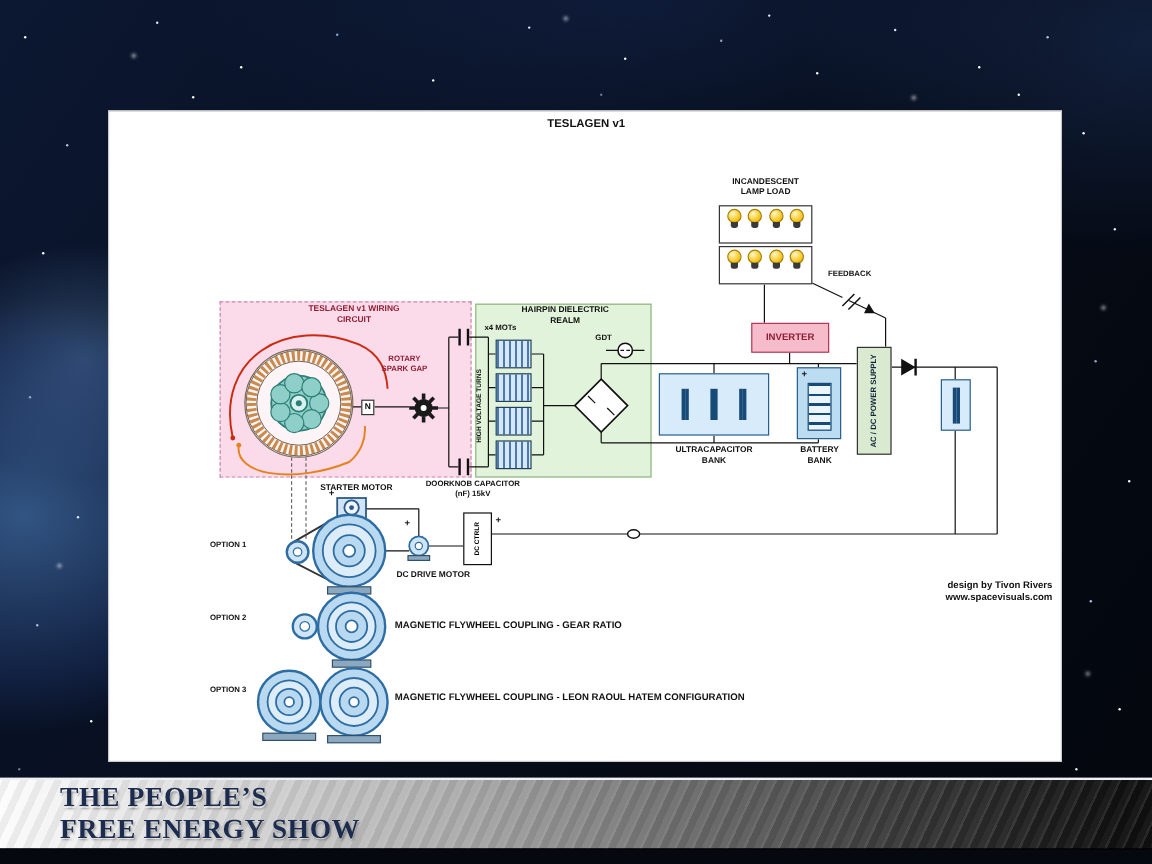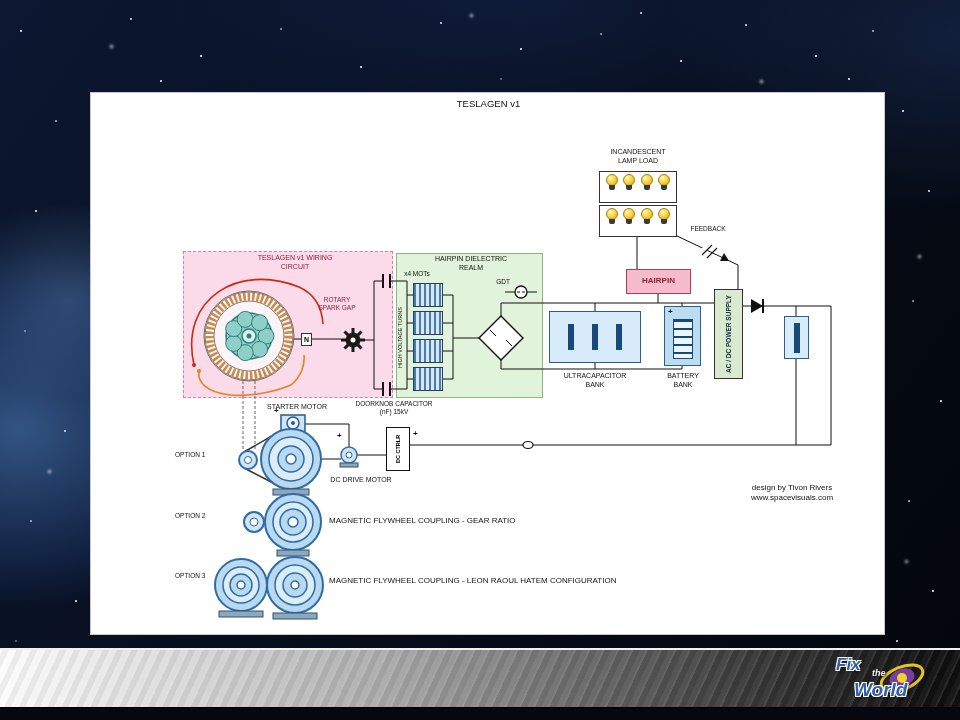--- a/index.html
+++ b/index.html
@@ -19,21 +19,21 @@
  932px 590px #fff,896px 640px #dfe8ff,160px 80px #fff,500px 78px #66788f,640px 12px #dfe8ff,848px 78px #fff}
 .stars2{position:absolute;top:0;left:0;width:3px;height:3px;border-radius:50%;background:transparent;box-shadow:
  110px 45px 3px #fff,470px 14px 3px #eef4ff,760px 80px 3px #fff,918px 255px 3px #eef4ff,48px 470px 3px #fff,905px 560px 3px #dfe8ff}
 .title{position:absolute;top:30px;left:0;width:100%;text-align:center;font-size:40px;font-weight:900;letter-spacing:1px;
  color:#4d78c2;-webkit-text-stroke:1.3px #e7eefb;text-shadow:3px 4px 3px rgba(5,10,25,.75);z-index:2}
 .panel{position:absolute;left:90px;top:92px;width:795px;height:543px;background:#fff;border:1px solid #c9c9c9;z-index:2}
 .region{position:absolute;z-index:1}
 .pink-box{left:92px;top:158px;width:210px;height:147px;background:#fbdbe9;border:1px dashed #c987ad}
 .green-box{left:305px;top:160px;width:147px;height:145px;background:#e1f3da;border:1px solid #8fb57e}
 svg.wires{position:absolute;left:0;top:0;z-index:2}
-.lbl{position:absolute;font-weight:normal;font-size:7px;line-height:1.25;color:#111;text-align:center;white-space:pre-line;z-index:3}
+.lbl{position:absolute;font-weight:bold;font-size:7px;line-height:1.25;color:#111;text-align:center;white-space:pre-line;z-index:3}
 .comp{position:absolute;z-index:3}
 .vtext{writing-mode:vertical-rl;transform:rotate(180deg);display:flex;align-items:center;justify-content:center}
 .inverter{left:535px;top:176px;width:65px;height:25px;background:#f6bccb;border:1.5px solid #b23a56;color:#8f1d33;
  font-weight:bold;font-size:8px;line-height:22px;text-align:center}
 .ultracap{left:458px;top:218px;width:92px;height:52px;background:#d7ebfa;border:1.5px solid #2c5f8a;display:flex;align-items:center;justify-content:space-evenly}
 .cap-pair{width:4px;height:26px;border-left:3px solid #184a78;border-right:3px solid #184a78}
 .battery{left:573px;top:213px;width:37px;height:60px;background:#bcdcf2;border:1.5px solid #2c5f8a}
 .bat-core{position:absolute;left:8px;top:12px;width:20px;height:40px;border:1px solid #184a78;background:repeating-linear-gradient(180deg,#184a78 0 2px,#eaf5fd 2px 8px)}
 .psu{left:623px;top:196px;width:29px;height:90px;background:#d9ead1;border:1px solid #333}
 .rcap{left:693px;top:223px;width:25px;height:43px;background:#d7ebfa;border:1.5px solid #2c5f8a;display:flex;align-items:center;justify-content:center}
@@ -199,21 +199,21 @@
           <span class="bulb"></span>
           <span class="bulb-base"></span>
         </span>
       <span class="bulb-unit">
           <span class="bulb"></span>
           <span class="bulb-base"></span>
         </span>
     </div>
 
     <div class="lbl" style="left:592px;top:132px;width:50px;font-size:6.5px">FEEDBACK</div>
-    <div class="comp inverter">HAIRPIN</div>
+    <div class="comp inverter">INVERTER</div>
 
     <div class="lbl redtxt" style="left:148px;top:161px;width:112px">TESLAGEN v1 WIRING
 CIRCUIT</div>
     <div class="lbl redtxt" style="left:214px;top:203px;width:64px;font-size:6.5px">ROTARY
 SPARK GAP</div>
     <div class="comp nbox">N</div>
     <div class="lbl" style="left:256px;top:307px;width:94px;font-size:6.5px">DOORKNOB CAPACITOR
 (nF) 15kV</div>
 
     <div class="lbl" style="left:330px;top:162px;width:100px">HAIRPIN DIELECTRIC
@@ -254,37 +254,31 @@
 
     <div class="lbl" style="left:168px;top:310px;width:76px">STARTER MOTOR</div>
     <div class="lbl" style="left:232px;top:383px;width:76px">DC DRIVE MOTOR</div>
 
     <div class="lbl" style="left:84px;top:358px;width:44px;font-size:6.5px;text-align:left">OPTION 1</div>
     <div class="lbl" style="left:84px;top:419px;width:44px;font-size:6.5px;text-align:left">OPTION 2</div>
     <div class="lbl" style="left:84px;top:479px;width:44px;font-size:6.5px;text-align:left">OPTION 3</div>
     <div class="lbl" style="left:238px;top:423px;width:310px;font-size:8px;text-align:left">MAGNETIC FLYWHEEL COUPLING - GEAR RATIO</div>
     <div class="lbl" style="left:238px;top:483px;width:340px;font-size:8px;text-align:left">MAGNETIC FLYWHEEL COUPLING - LEON RAOUL HATEM CONFIGURATION</div>
 
-    <div class="lbl" style="left:636px;top:390px;width:130px;font-size:8px;text-align:center">design by Tivon Rivers
+    <div class="lbl" style="left:656px;top:390px;width:130px;font-size:8px;text-align:right">design by Tivon Rivers
 www.spacevisuals.com</div>
 
     <span class="mark" style="left:183px;top:313px">+</span>
     <span class="mark" style="left:246px;top:338px">+</span>
     <span class="mark" style="left:322px;top:336px">+</span>
   </div>
 
   <div class="banner">
     <div class="banner-texture"></div>
+    <div class="footer-text">
+      <div>THE PEOPLE’S</div>
+      <div>FREE ENERGY SHOW</div>
+    </div>
   </div>
 
-  <div class="logo">
-    <svg width="52" height="42" viewBox="0 0 52 42">
-      <ellipse cx="26" cy="21" rx="22" ry="11" fill="none" stroke="#e6c11f" stroke-width="3" transform="rotate(-22 26 21)"></ellipse>
-      <ellipse cx="26" cy="21" rx="13" ry="9" fill="#7a3f9d" transform="rotate(-22 26 21)"></ellipse>
-      <circle cx="26" cy="21" r="5" fill="#f2d22e"></circle>
-    </svg>
-    <span class="fix">Fix</span>
-    <span class="the">the</span>
-    <span class="world">World</span>
-  </div>
 
   <div class="bottomstrip"></div>
 </div>
 
 </body></html>

